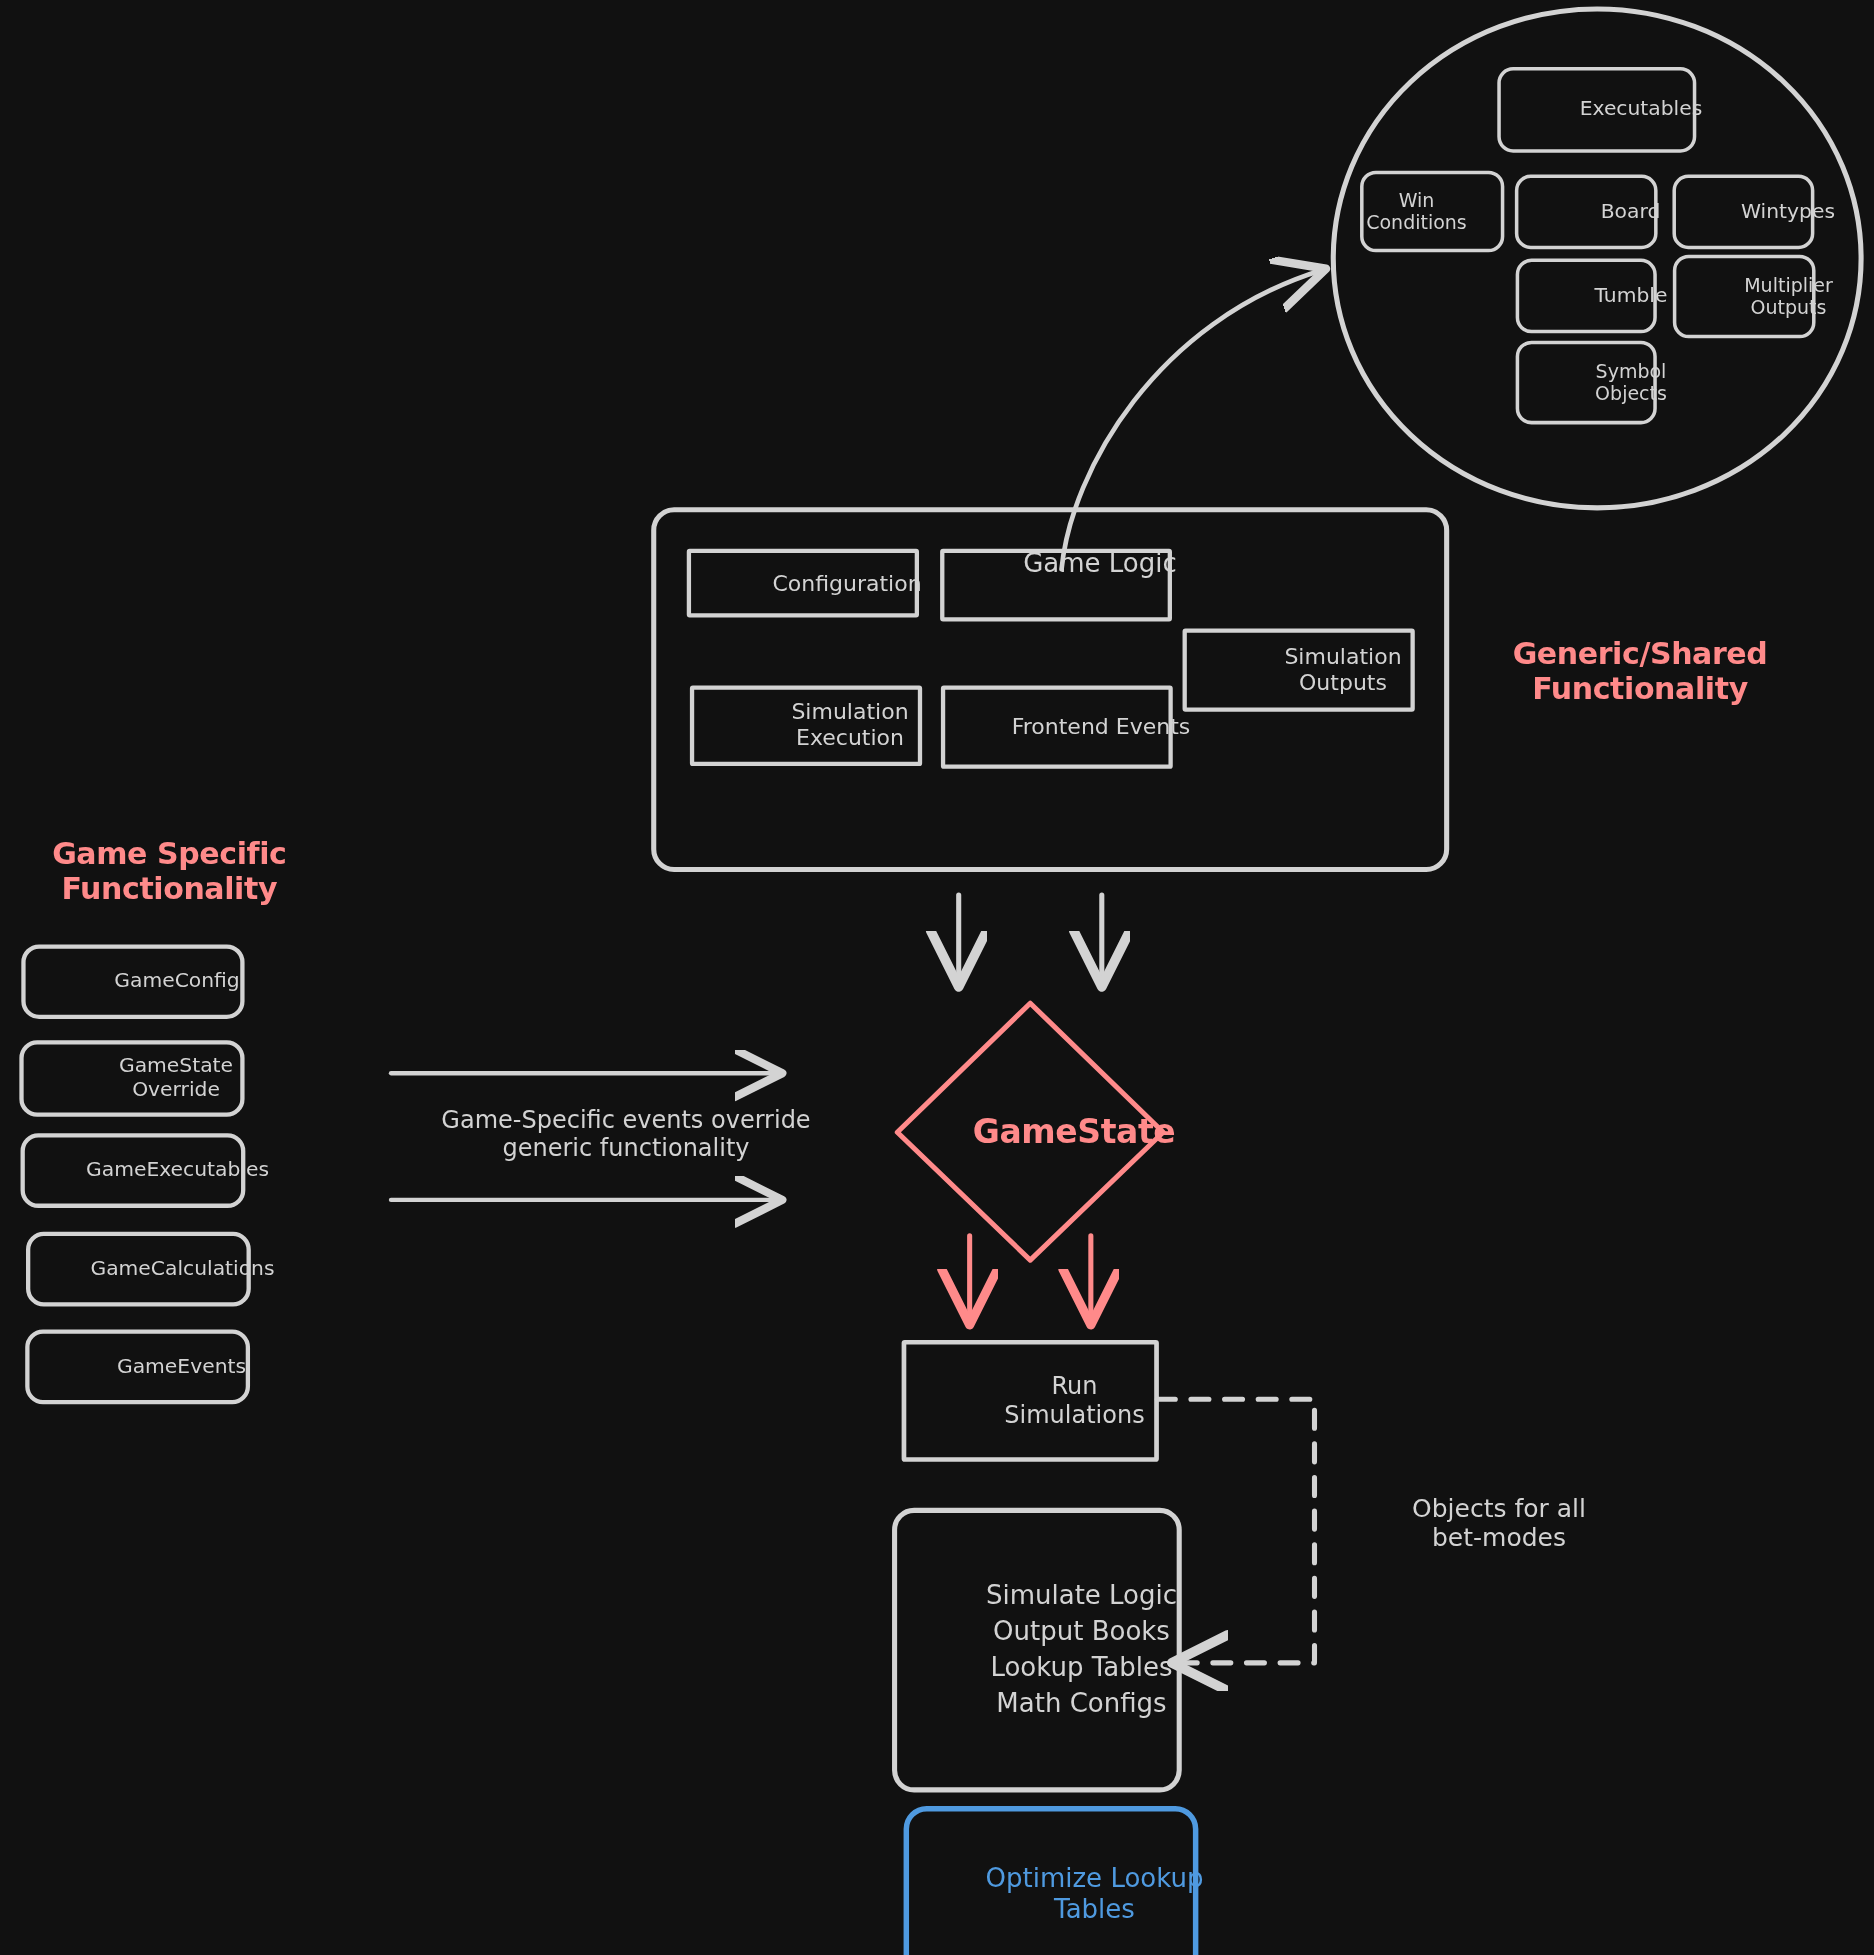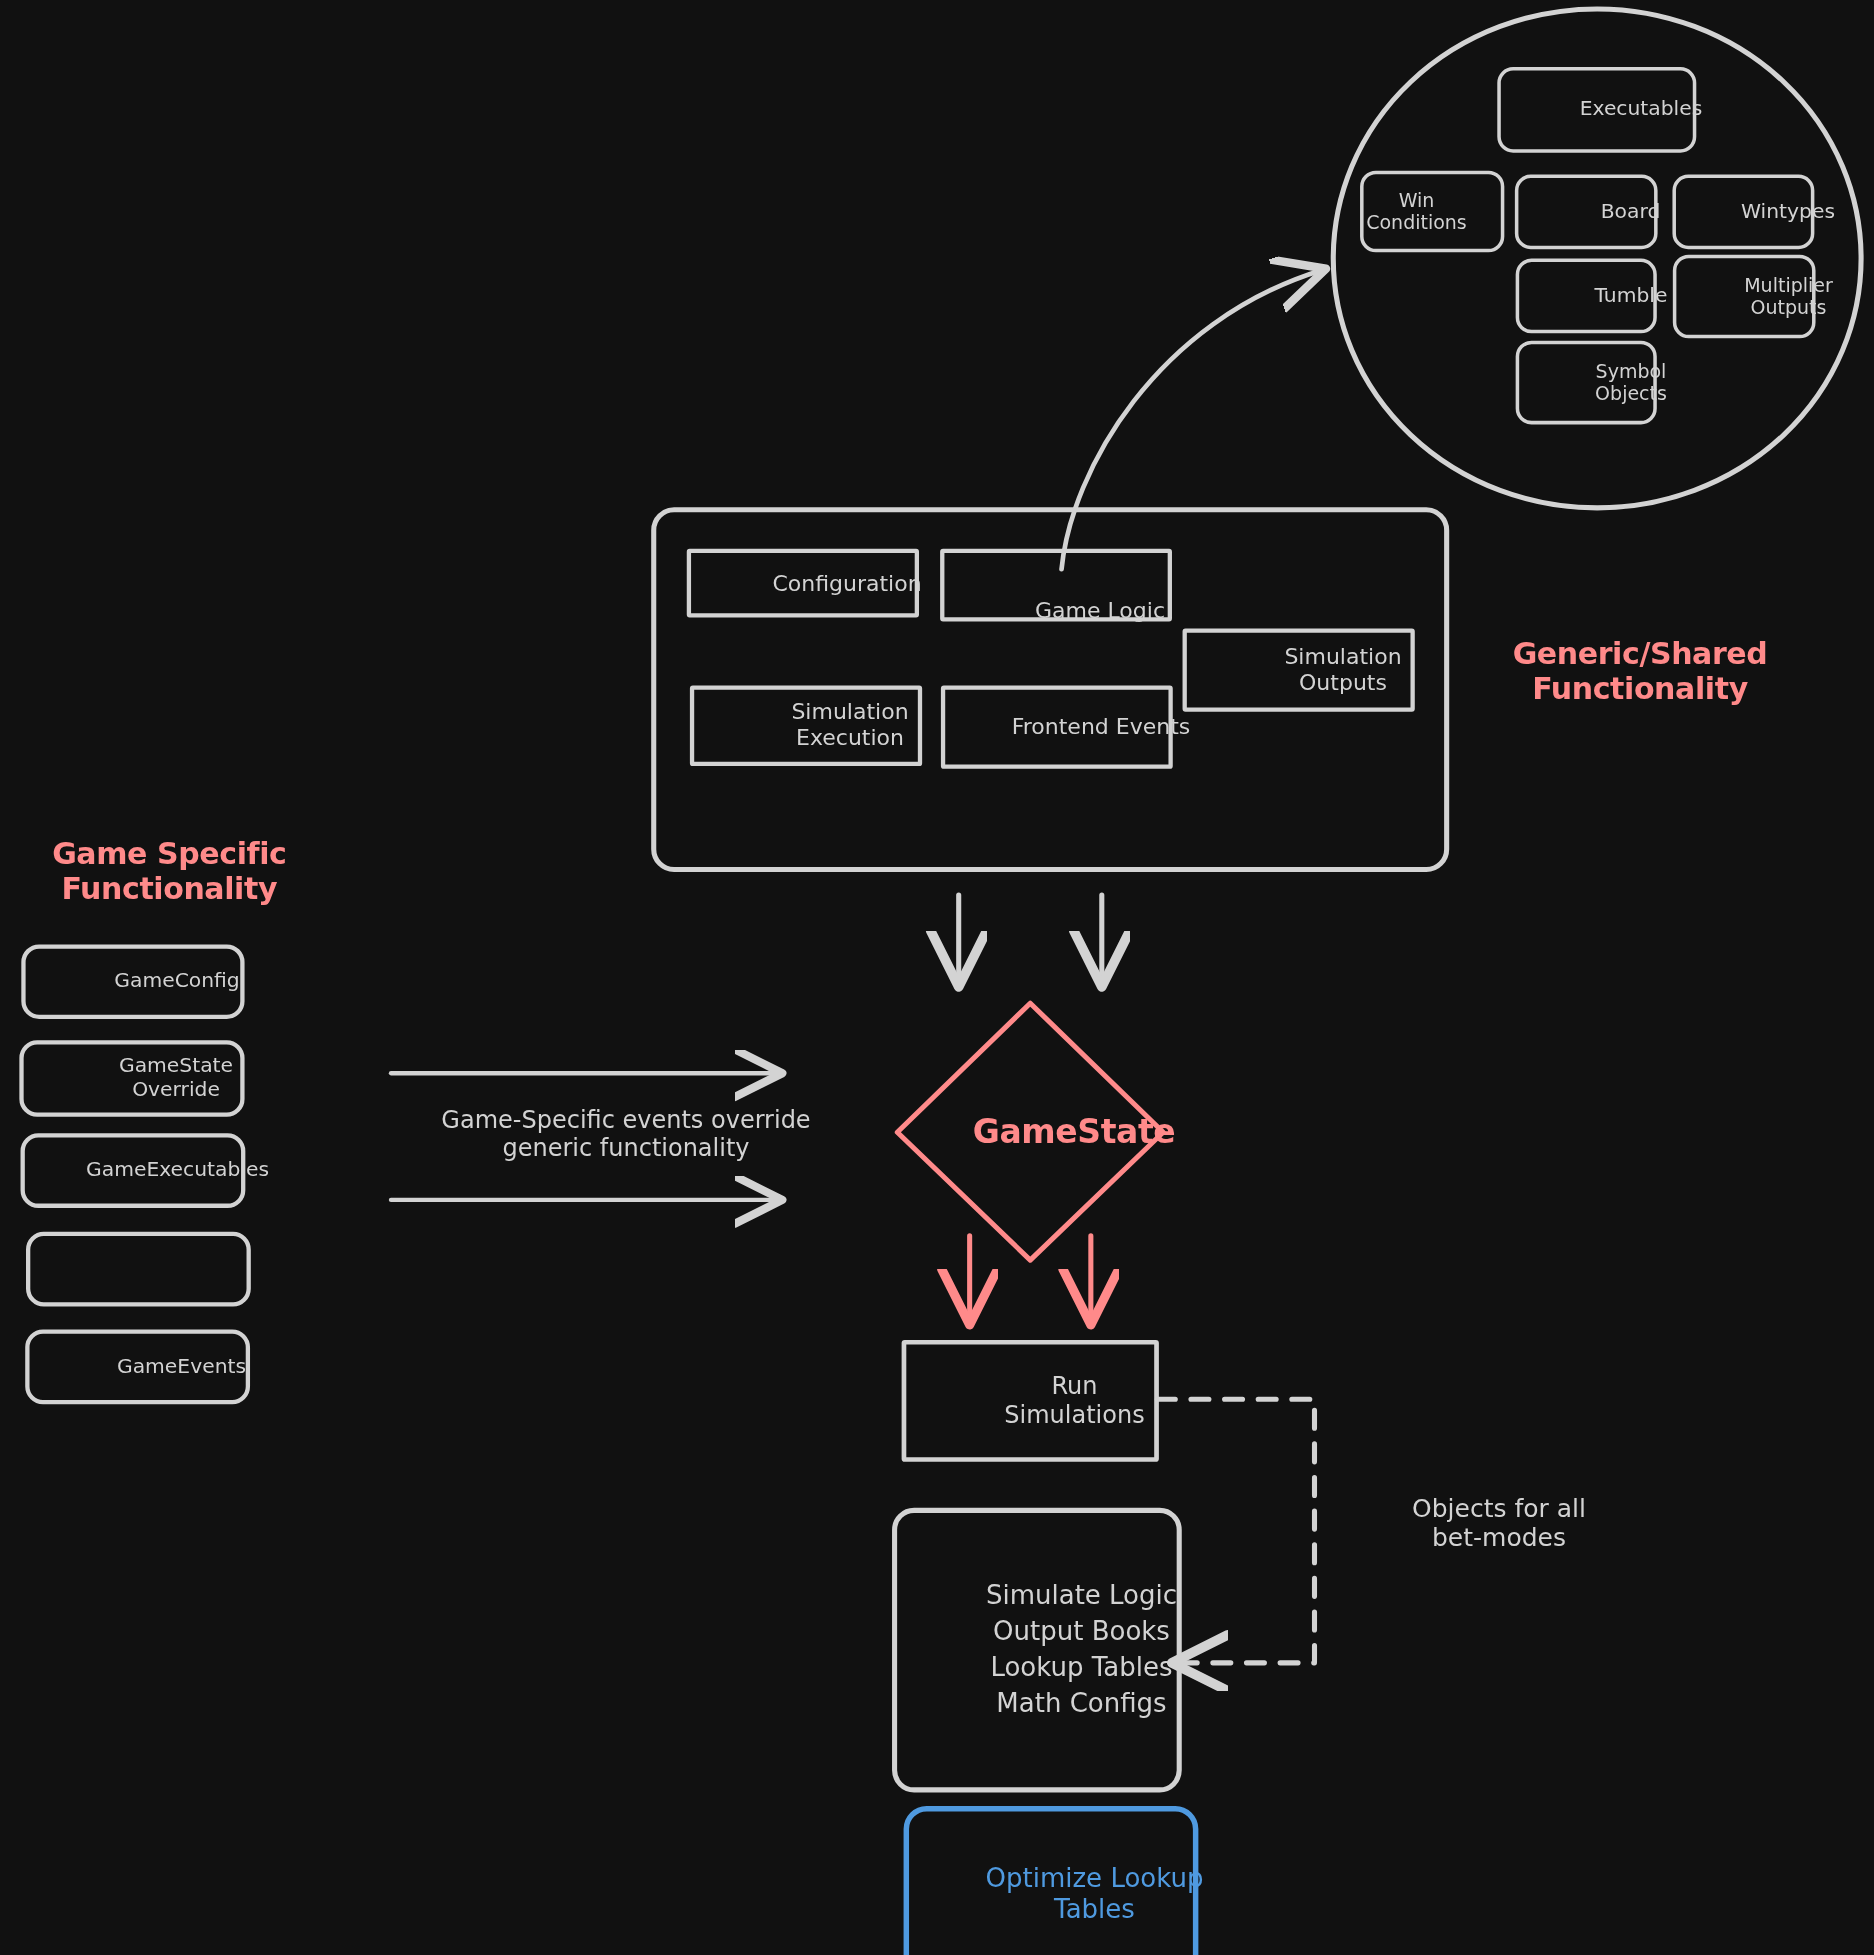--- a/index.html
+++ b/index.html
@@ -93,37 +93,38 @@
 Conditions</div>
   <div class="lbl white" style="left:1517px;top:176px;width:139px;height:71px;font-size:20.3px;">Board</div>
   <div class="lbl white" style="left:1675px;top:176px;width:138px;height:71px;font-size:20.3px;">Wintypes</div>
   <div class="lbl white" style="left:1518px;top:260px;width:138px;height:71px;font-size:20.3px;">Tumble</div>
   <div class="lbl white" style="left:1675px;top:256px;width:139px;height:80px;font-size:19px;">Multiplier
 Outputs</div>
   <div class="lbl white" style="left:1518px;top:342px;width:138px;height:80px;font-size:19px;">Symbol
 Objects</div>
 
   <div class="lbl white" style="left:689px;top:551px;width:228px;height:65px;font-size:22px;">Configuration</div>
-  <div class="lbl white" style="left:942px;top:577px;width:228px;height:68px;font-size:22px;">Game Logic</div>
+  <div class="lbl white" style="left:942px;top:529px;width:228px;height:68px;font-size:26px;">Game Logic</div>
   <div class="lbl white" style="left:1185px;top:630px;width:228px;height:79px;font-size:22px;">Simulation
 Outputs</div>
   <div class="lbl white" style="left:692px;top:687px;width:228px;height:76px;font-size:22px;">Simulation
 Execution</div>
   <div class="lbl white" style="left:943px;top:687px;width:228px;height:79px;font-size:22px;">Frontend Events</div>
 
   <div class="lbl red hdr" style="left:1463px;top:624px;width:266px;height:94px;font-size:30px;">Generic/Shared
 Functionality</div>
 
   <div class="lbl red hdr" style="left:7.8px;top:824px;width:235px;height:94px;font-size:30px;">Game Specific
 Functionality</div>
 
   <div class="lbl white" style="left:23.5px;top:946px;width:219px;height:70px;font-size:20.3px;">GameConfig</div>
   <div class="lbl white" style="left:21.5px;top:1042px;width:221px;height:72px;font-size:20.3px;">GameState
 Override</div>
   <div class="lbl white" style="left:23px;top:1135px;width:221px;height:70px;font-size:20.3px;">GameExecutables</div>
+  <div class="lbl white" style="left:28px;top:1234px;width:221px;height:70px;font-size:20.3px;">GameCalculations</div>
   <div class="lbl white" style="left:27px;top:1332px;width:221px;height:70px;font-size:20.3px;">GameEvents</div>
 
   <div class="lbl white" style="left:328px;top:1091px;width:508px;height:86px;font-size:24px;">Game-Specific events override
 generic functionality</div>
 
   <div class="lbl red hdr" style="left:897px;top:1095px;width:266px;height:74px;font-size:33px;">GameState</div>
 
   <div class="lbl white" style="left:904px;top:1342px;width:253px;height:117px;font-size:24px;">Run
 Simulations</div>
 

